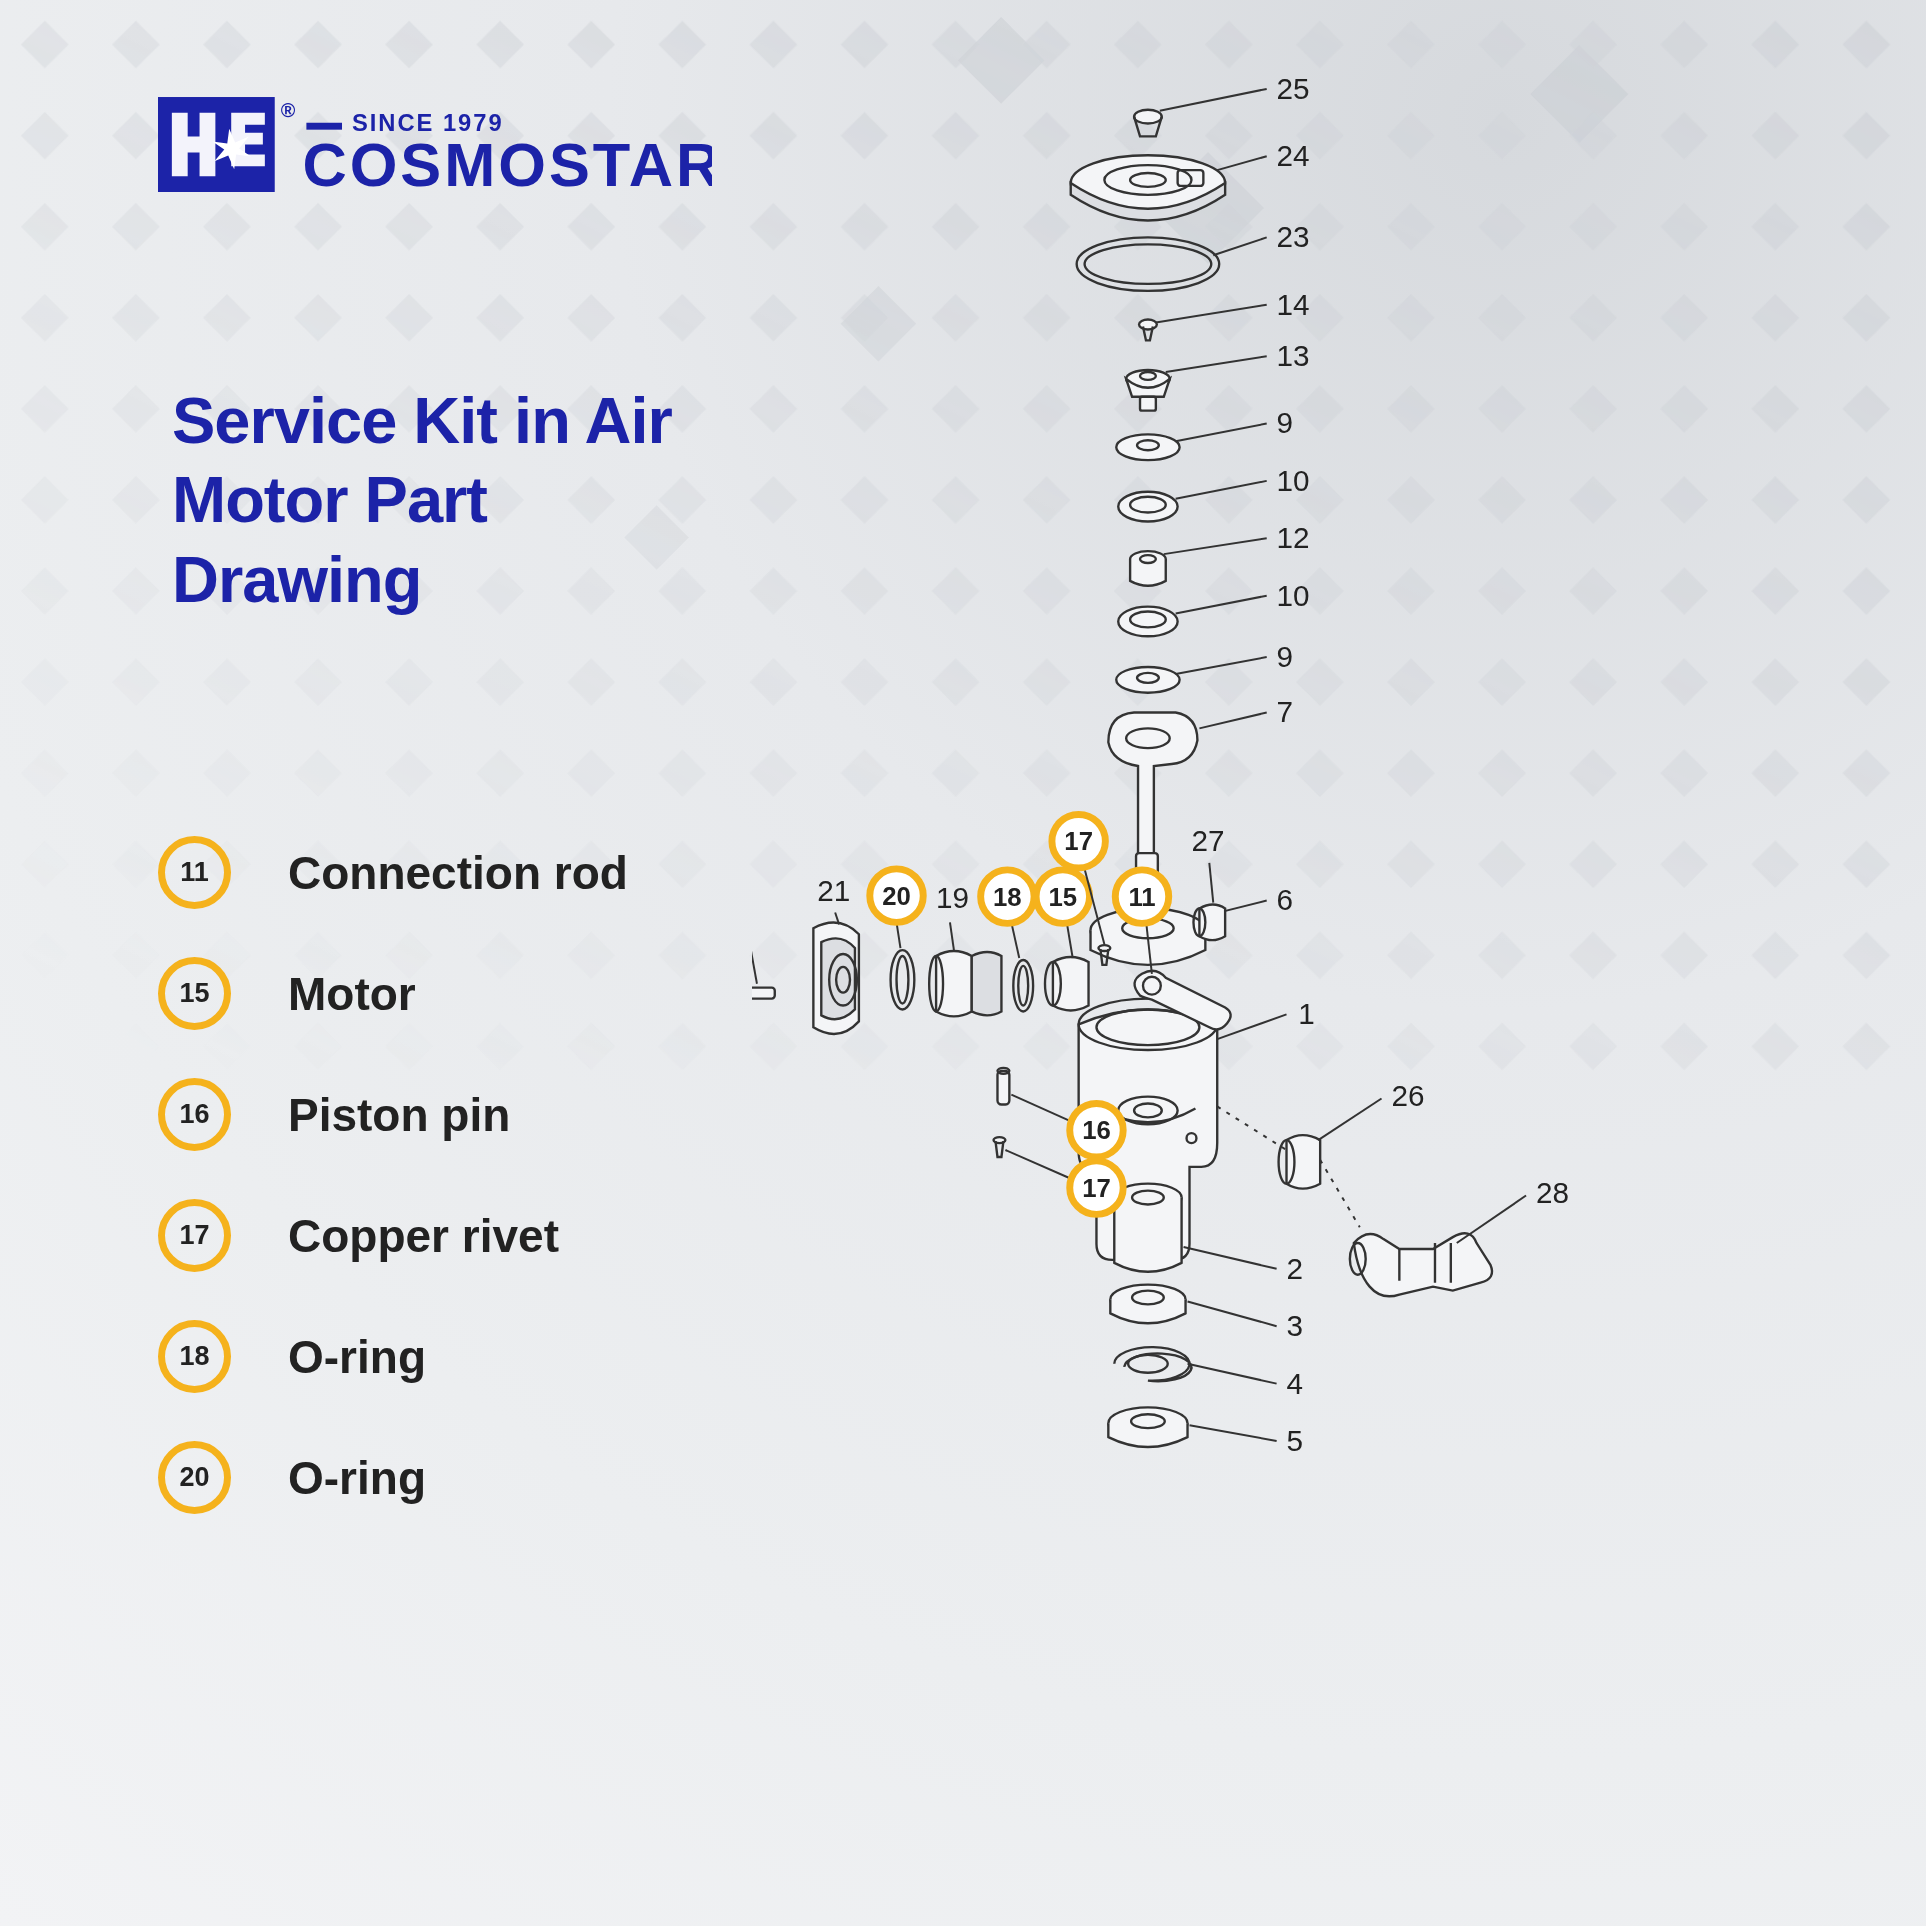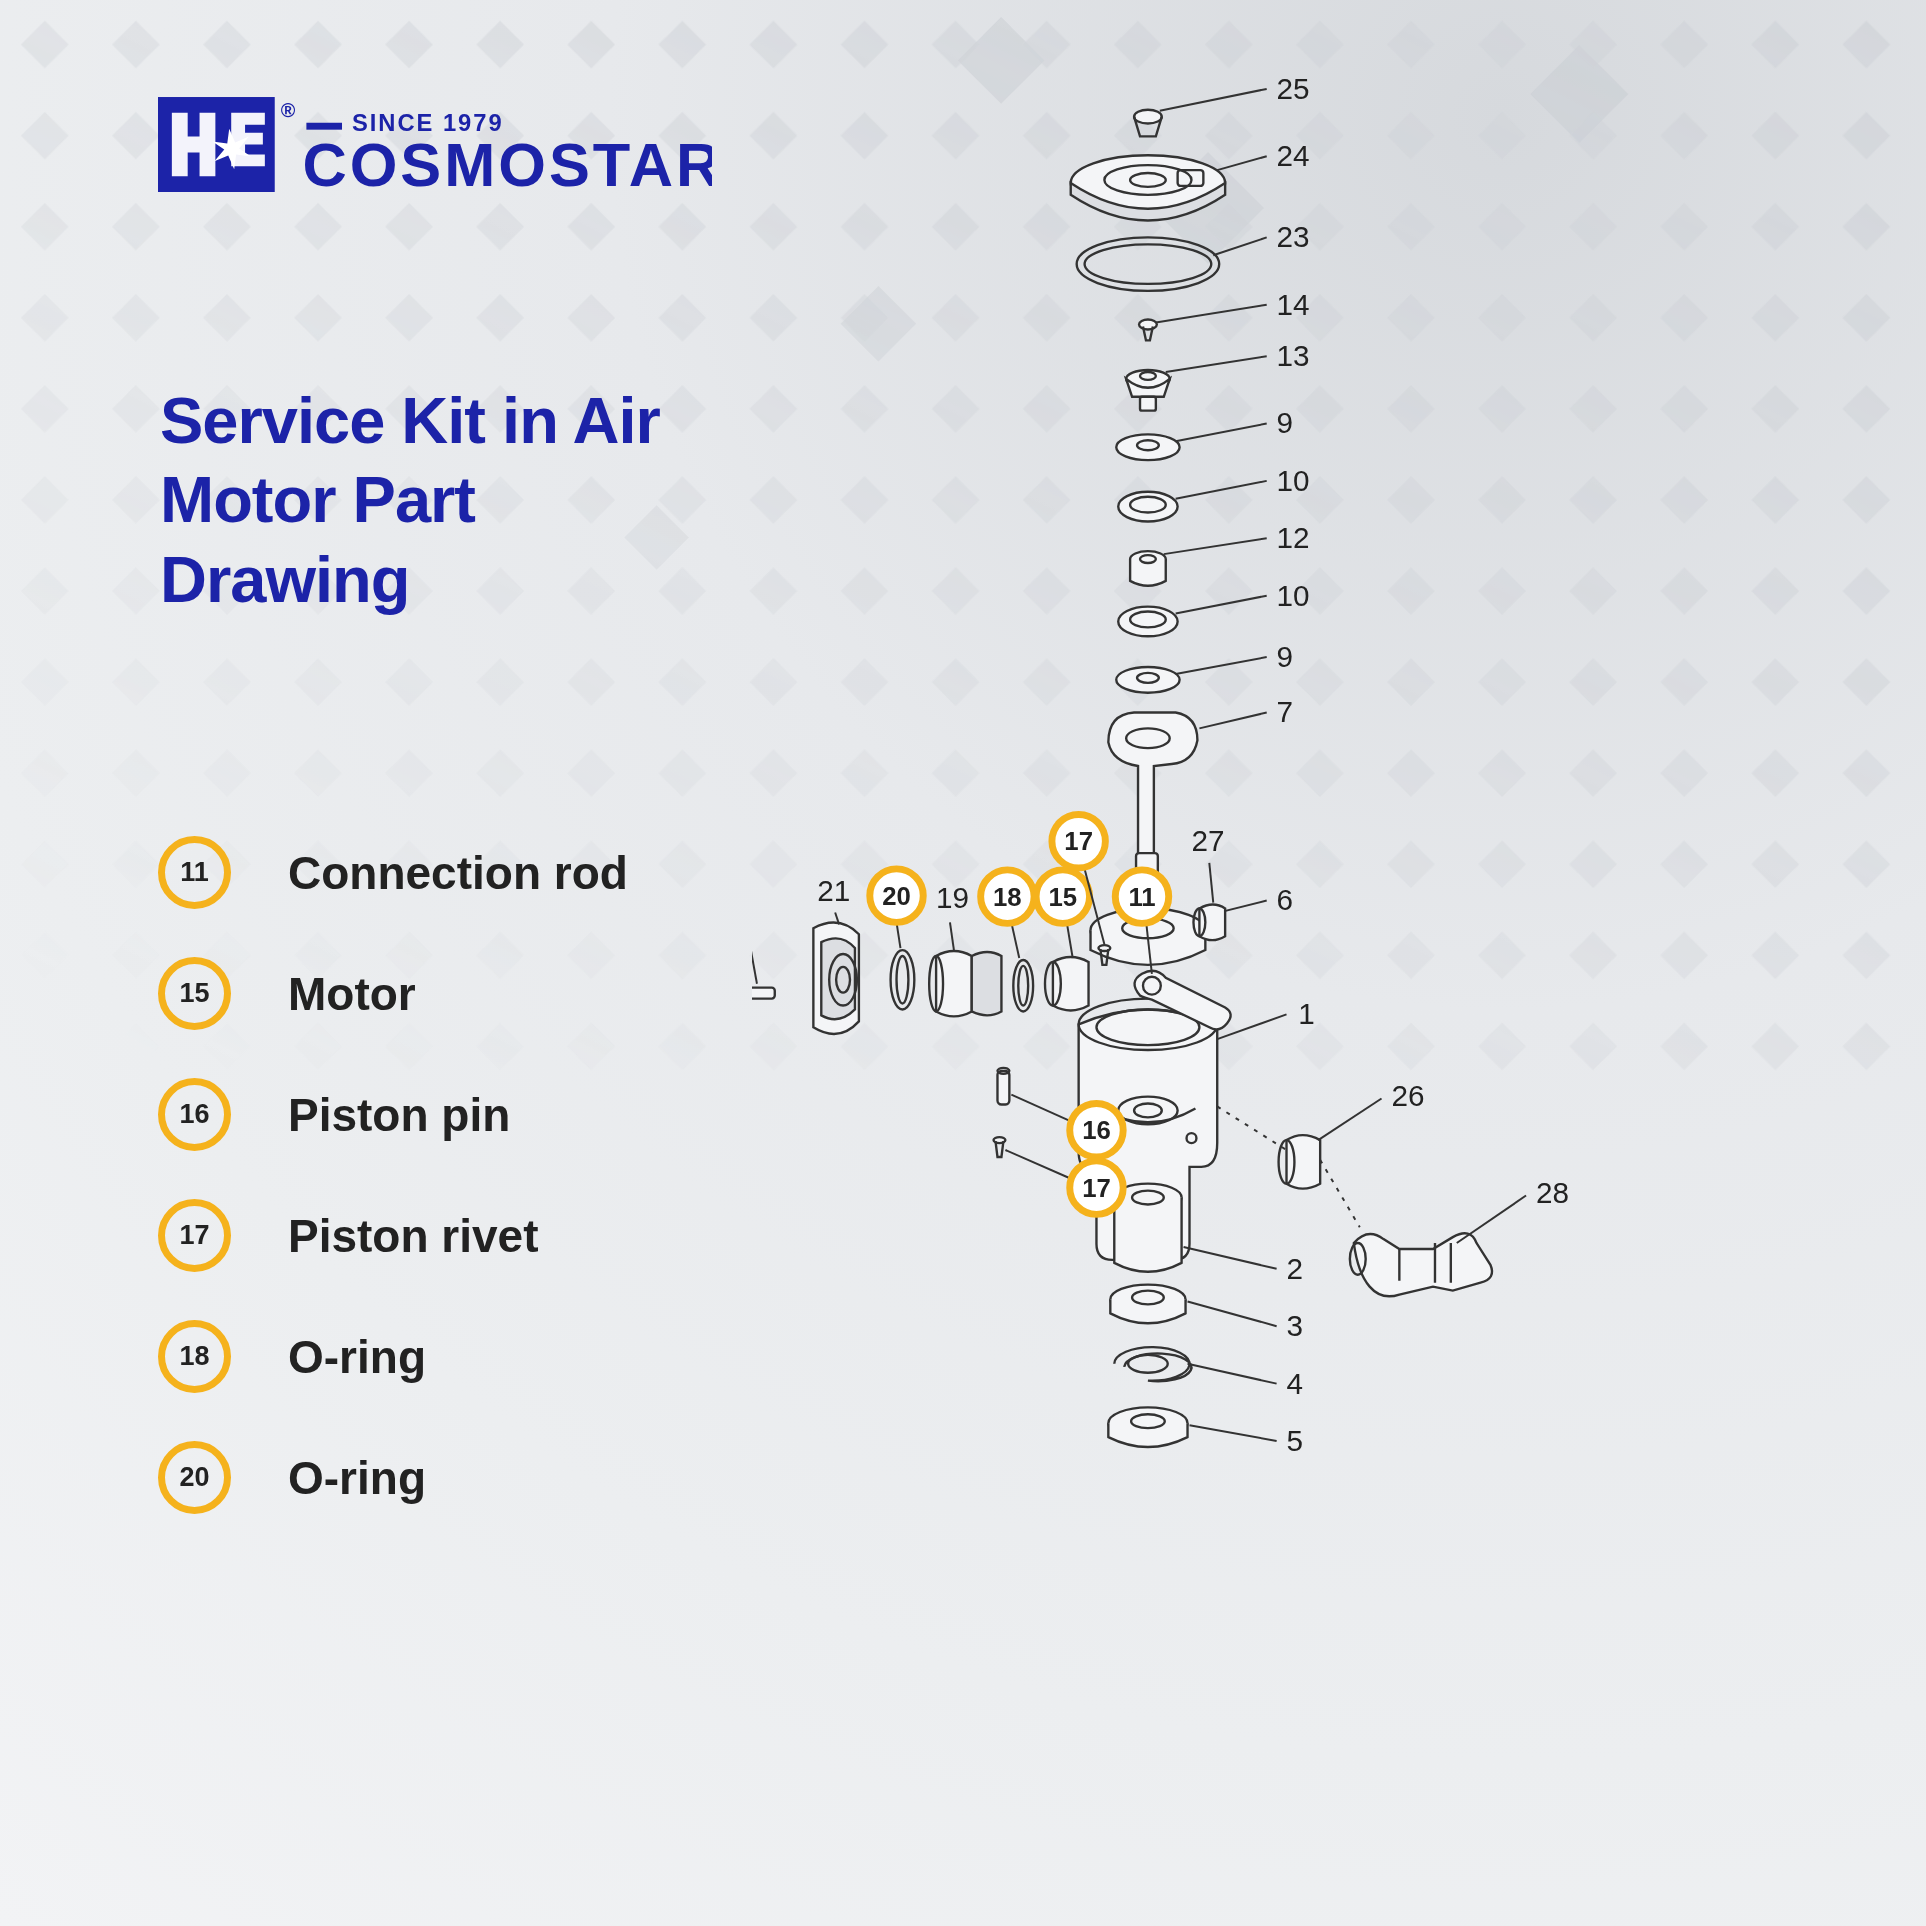--- a/index.html
+++ b/index.html
@@ -15,21 +15,21 @@
     background:
       radial-gradient(circle at 78% 6%, #d6d9dd 0%, #e7e9ec 38%, #eceef0 70%, #f2f3f5 100%);
   }
   
   .halftone{
     position:absolute;top:0;left:0;width:1927px;height:1089px;
     pointer-events:none;opacity:.85;
   }
   .brand-logo{position:absolute;left:158px;top:91px;width:554px;height:109px;}
   .title{
-    position:absolute;left:160px;top:381px;width:752px;
+    position:absolute;left:172px;top:381px;width:752px;
     color:#1c23a8;font-weight:bold;font-size:65px;line-height:1.22;
     letter-spacing:-1px;
   }
   .legend{position:absolute;left:158px;top:812px;width:752px;}
   .legend-row{display:flex;align-items:center;height:121px;}
   .badge{
     width:73px;height:73px;border-radius:50%;
     border:7px solid #f5b21c;background:#ffffff00;
     display:flex;align-items:center;justify-content:center;
     color:#222;font-weight:bold;font-size:27px;
@@ -118,21 +118,21 @@
     <div class="legend-row">
       <div class="badge">15</div>
       <div class="legend-label">Motor</div>
     </div>
     <div class="legend-row">
       <div class="badge">16</div>
       <div class="legend-label">Piston pin</div>
     </div>
     <div class="legend-row">
       <div class="badge">17</div>
-      <div class="legend-label">Piston rivet</div>
+      <div class="legend-label">Copper rivet</div>
     </div>
     <div class="legend-row">
       <div class="badge">18</div>
       <div class="legend-label">O-ring</div>
     </div>
     <div class="legend-row">
       <div class="badge">20</div>
       <div class="legend-label">O-ring</div>
     </div>
   </div>

